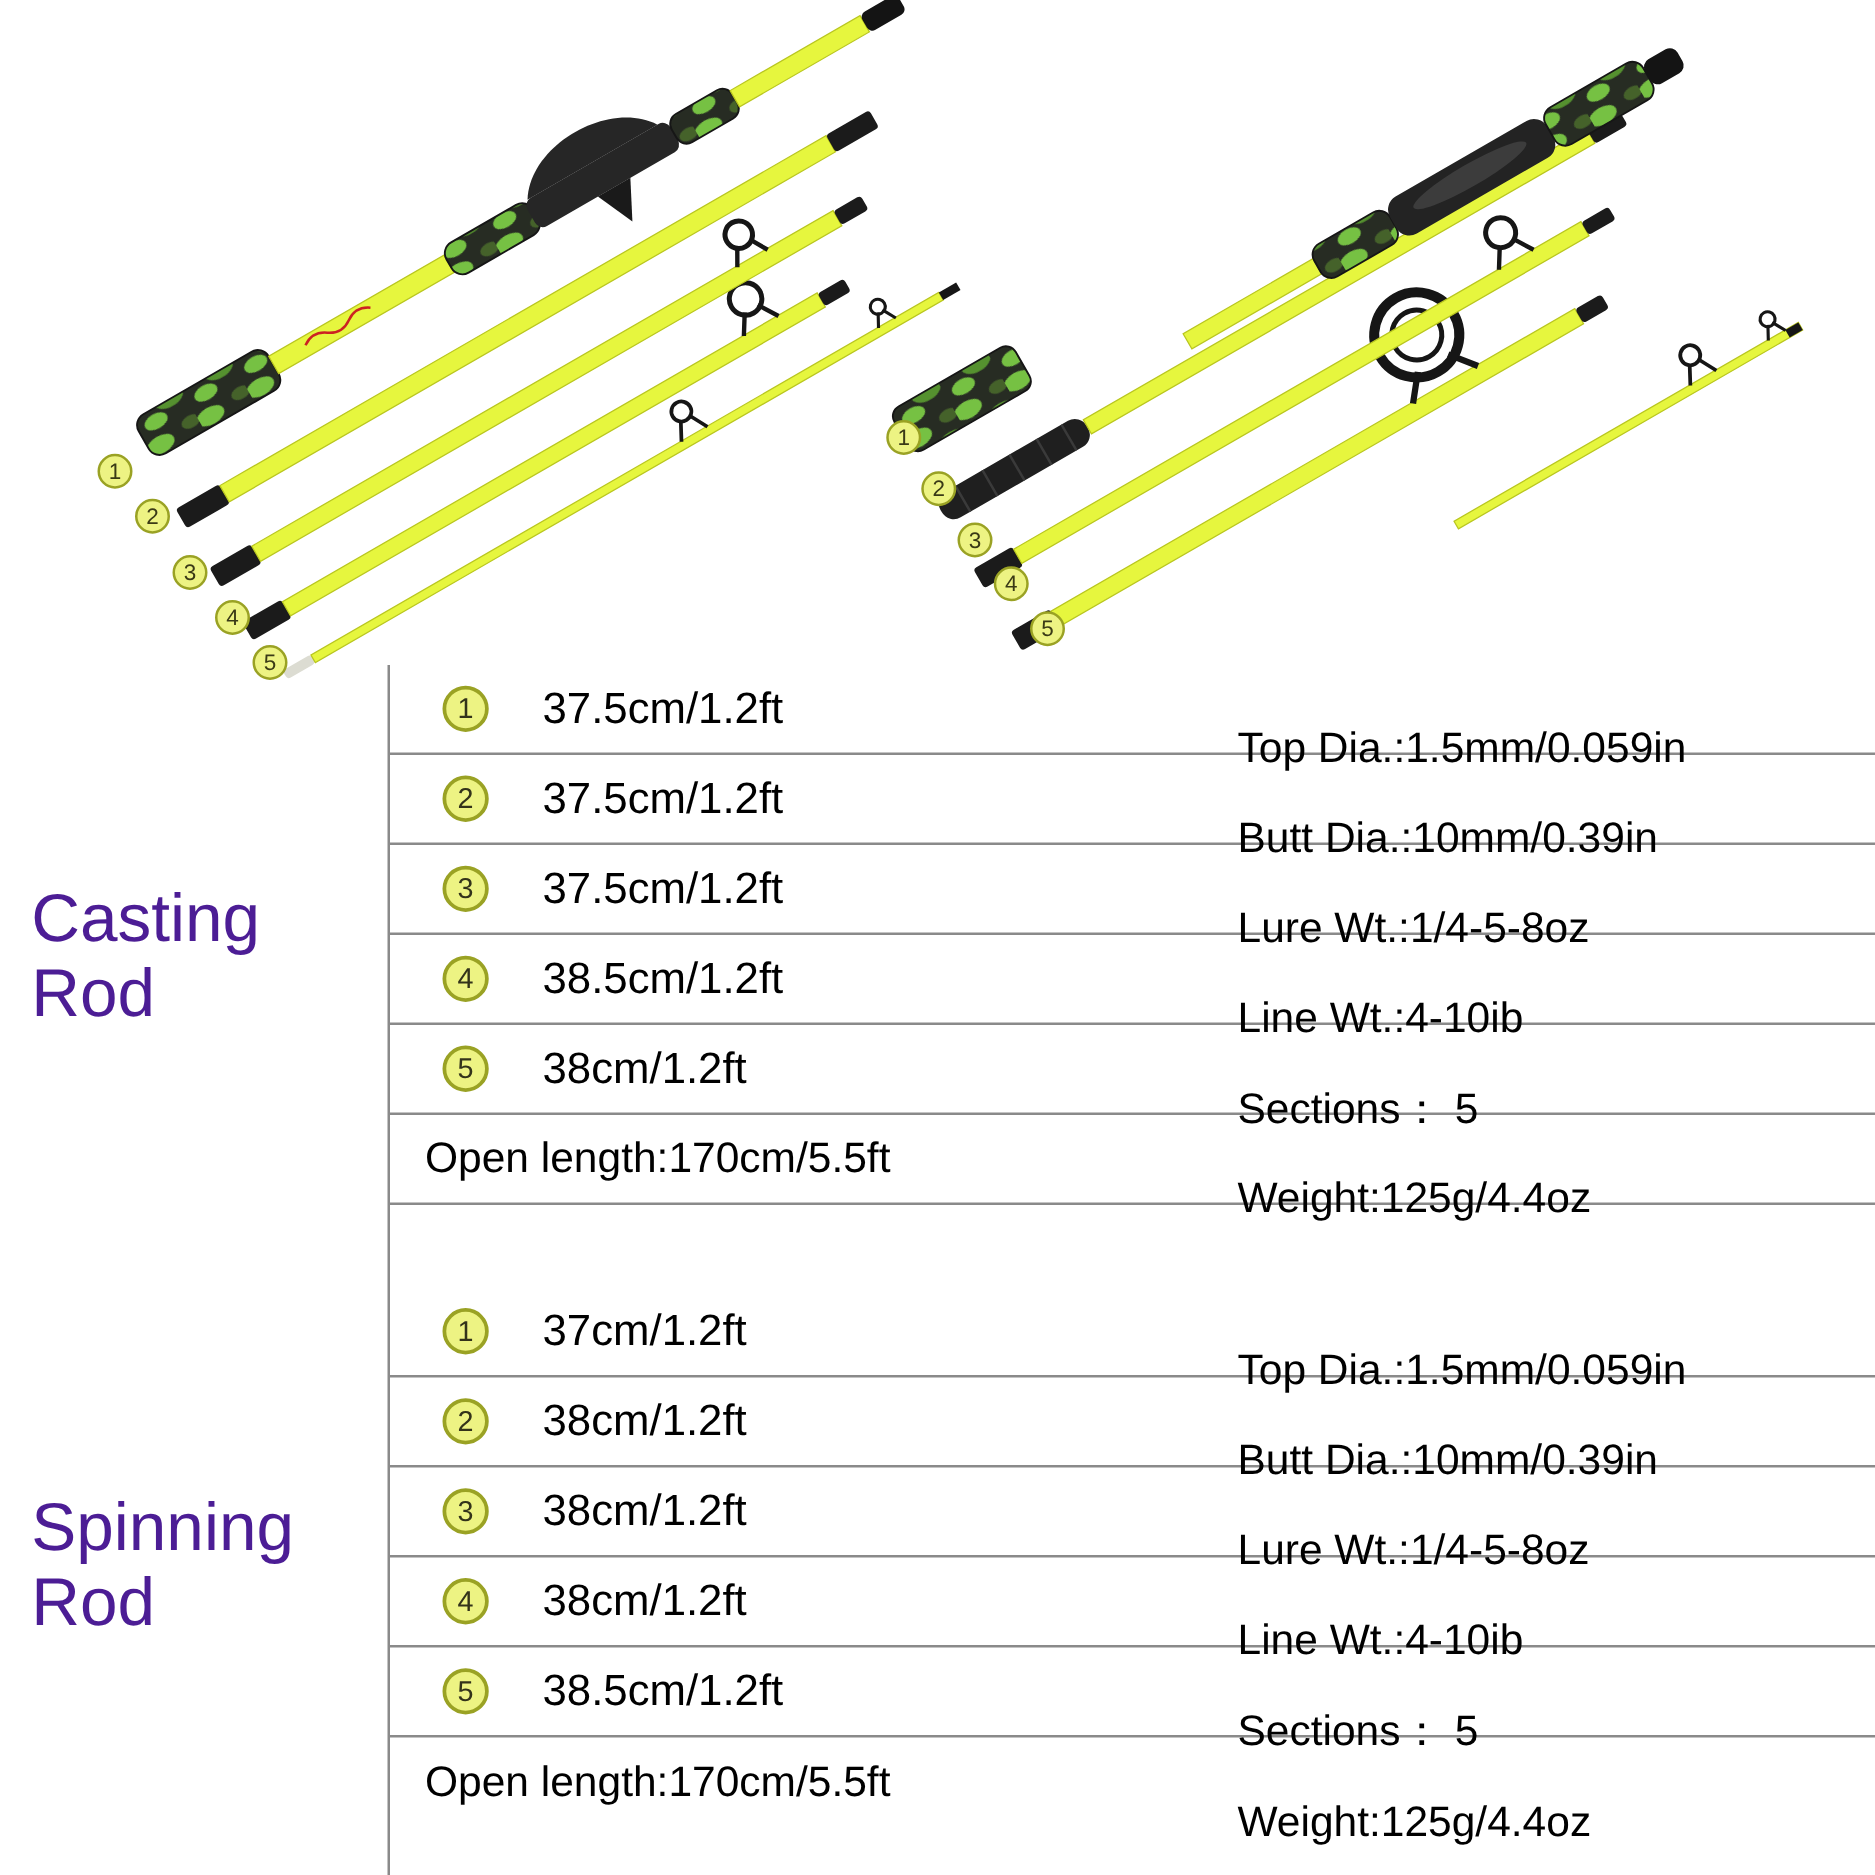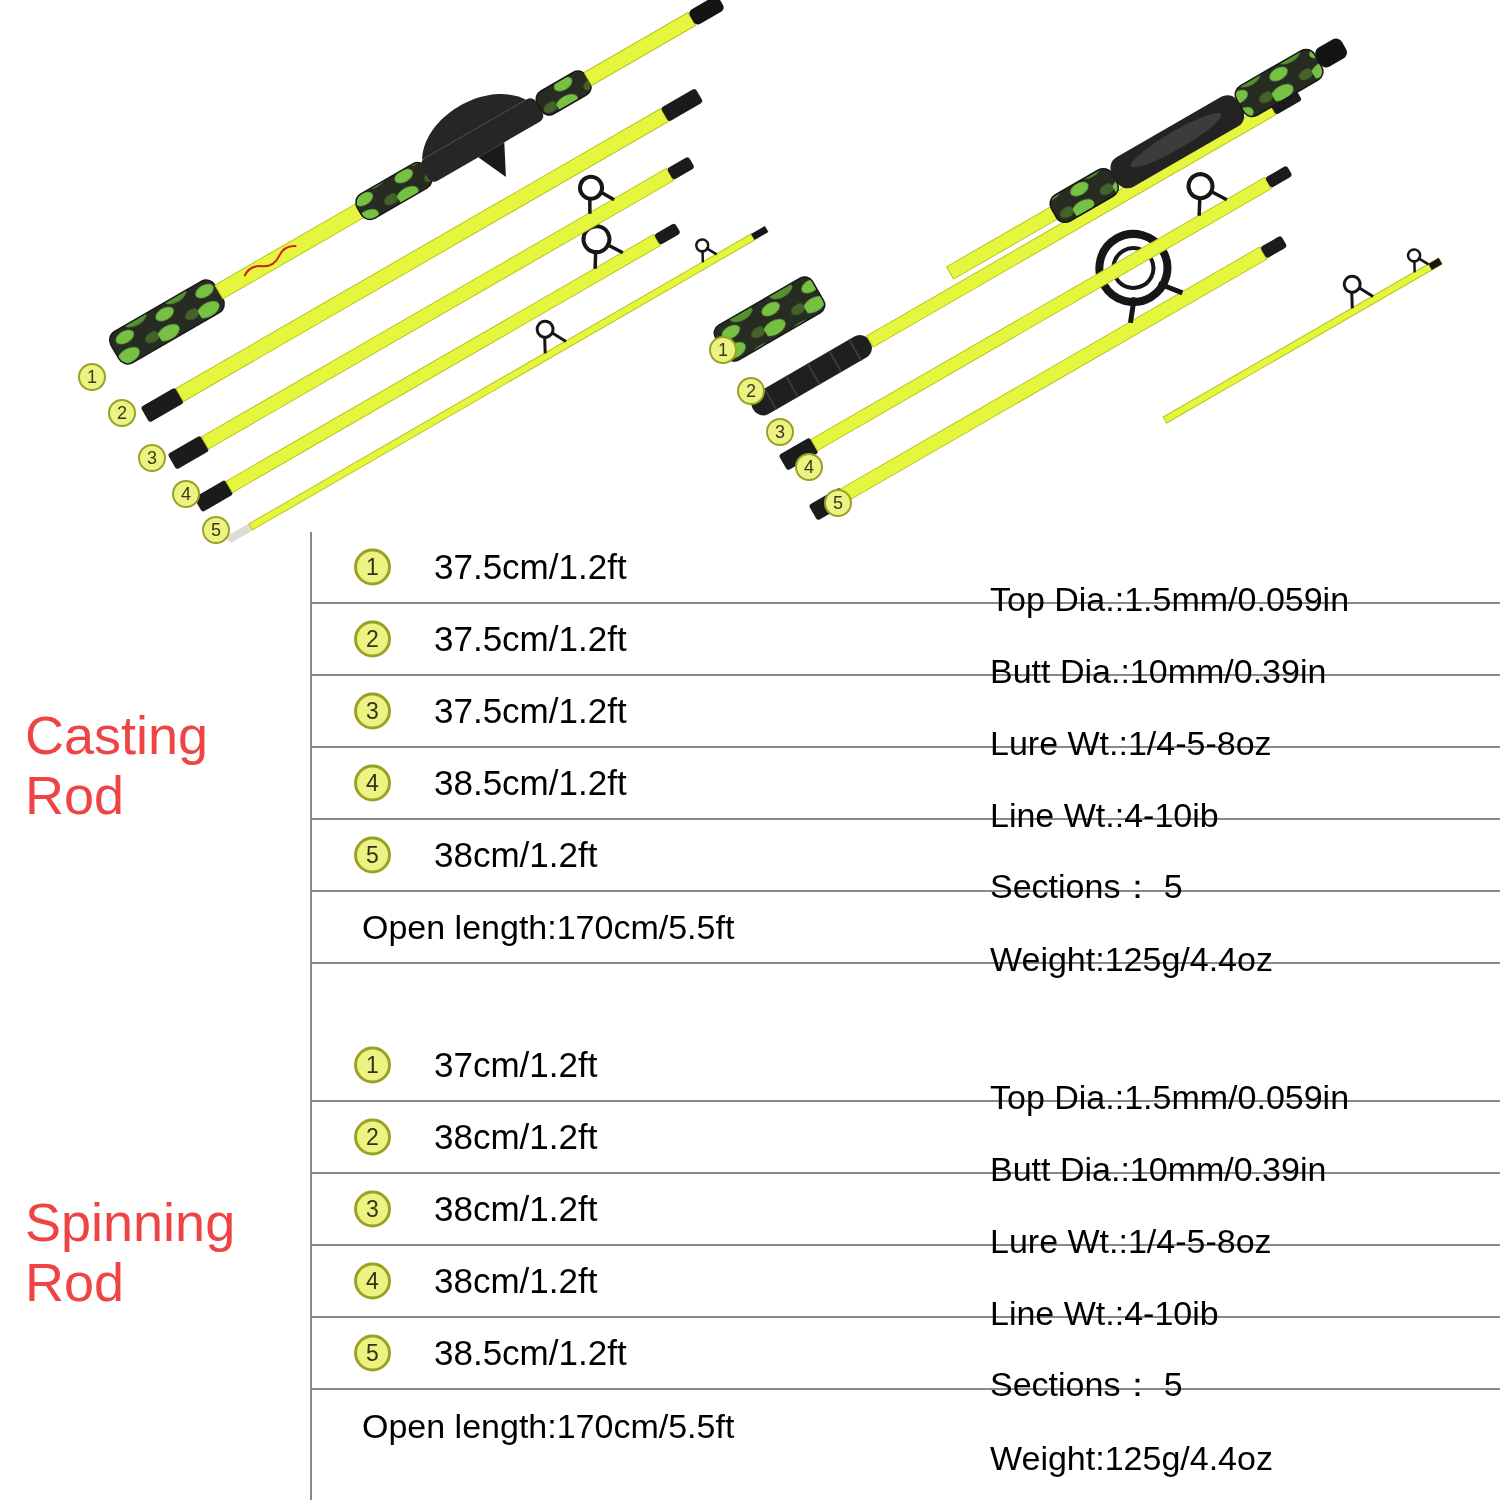--- a/index.html
+++ b/index.html
@@ -18,21 +18,21 @@
     background:#edf383; border:2px solid #9aa224; color:#3a3a16;
     font-size:18px; line-height:24px; text-align:center;
     display:flex; align-items:center; justify-content:center;
   }
   .vline {
     position:absolute; left:310px; top:532px;
     width:2px; height:968px; background:#8a8a8a; z-index:2;
   }
   .rod-label {
     position:absolute; left:25px; width:295px;
-    font-size:54px; line-height:1.12; color:#ef4444; z-index:2;
+    font-size:54px; line-height:1.12; color:#4c1d95; z-index:2;
   }
   #casting-label { top:705px; }
   #spinning-label { top:1192px; }
   .spec-table { position:absolute; left:312px; width:1188px; z-index:2; }
   #casting-table { top:532px; }
   #spinning-table { top:1030px; }
   .spec-row { position:relative; height:72px; border-bottom:2px solid #8a8a8a; }
   .spec-row.no-bottom { border-bottom:none; }
   .row-badge {
     position:absolute; left:42px; top:50%; transform:translateY(-50%);
@@ -43,21 +43,21 @@
   }
   .row-len {
     position:absolute; left:122px; top:50%; transform:translateY(-50%);
     font-size:35px; white-space:nowrap;
   }
   .row-spec {
     position:absolute; left:678px; top:50%; transform:translateY(-50%);
     font-size:34px; white-space:nowrap;margin-top:32px;
   }
   .row-open {
-    position:absolute; left:50px; top:50%; transform:translateY(-50%);
+    position:absolute; left:28px; top:50%; transform:translateY(-50%);
     font-size:34px; white-space:nowrap;
   }
 </style>
 </head>
 <body>
 
 <svg class="photo" id="casting-photo" style="left:60px; top:0;" width="810" height="560" viewBox="0 0 810 560">
   <defs>
     <pattern id="camoA" width="46" height="46" patternUnits="userSpaceOnUse">
       <rect width="46" height="46" fill="#272c23"></rect>

